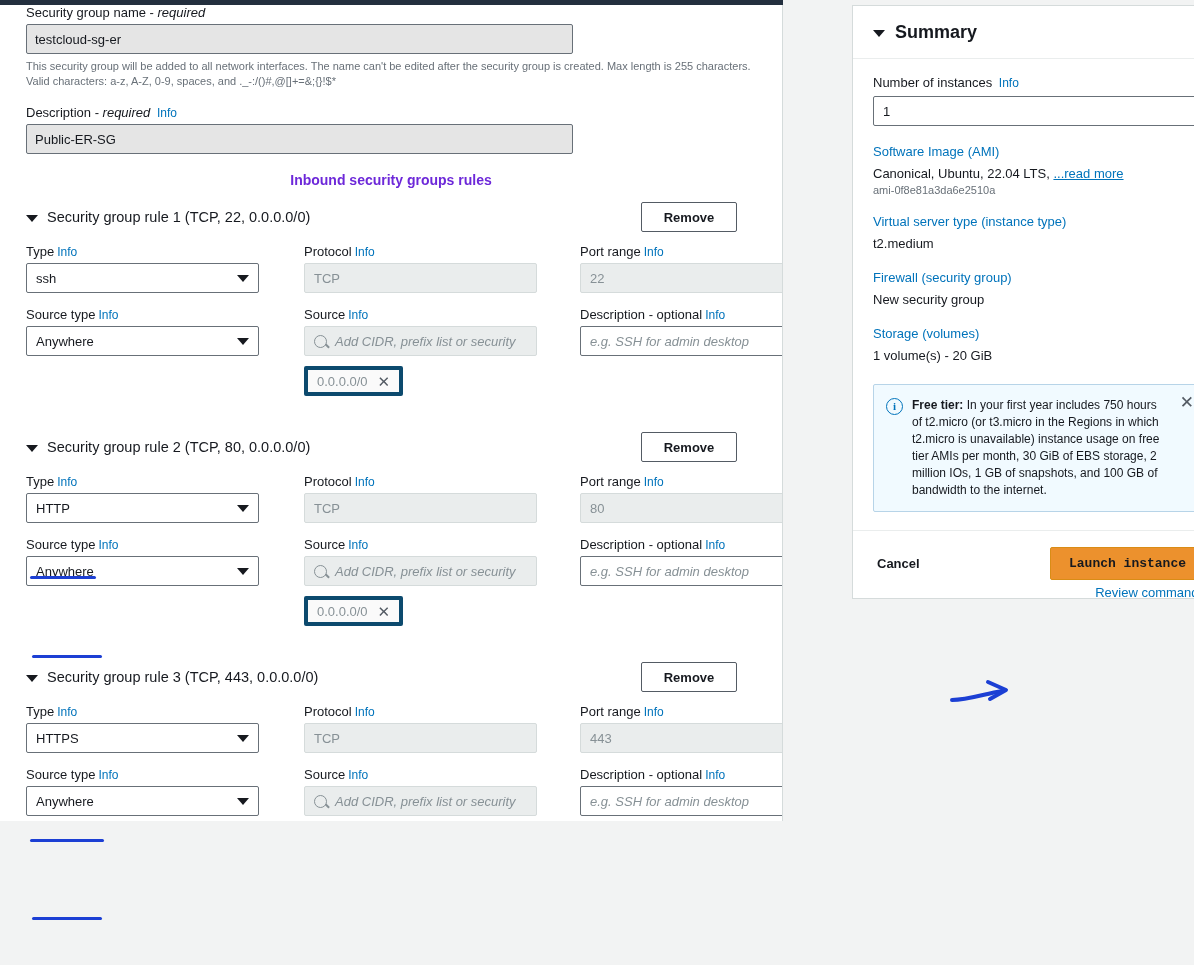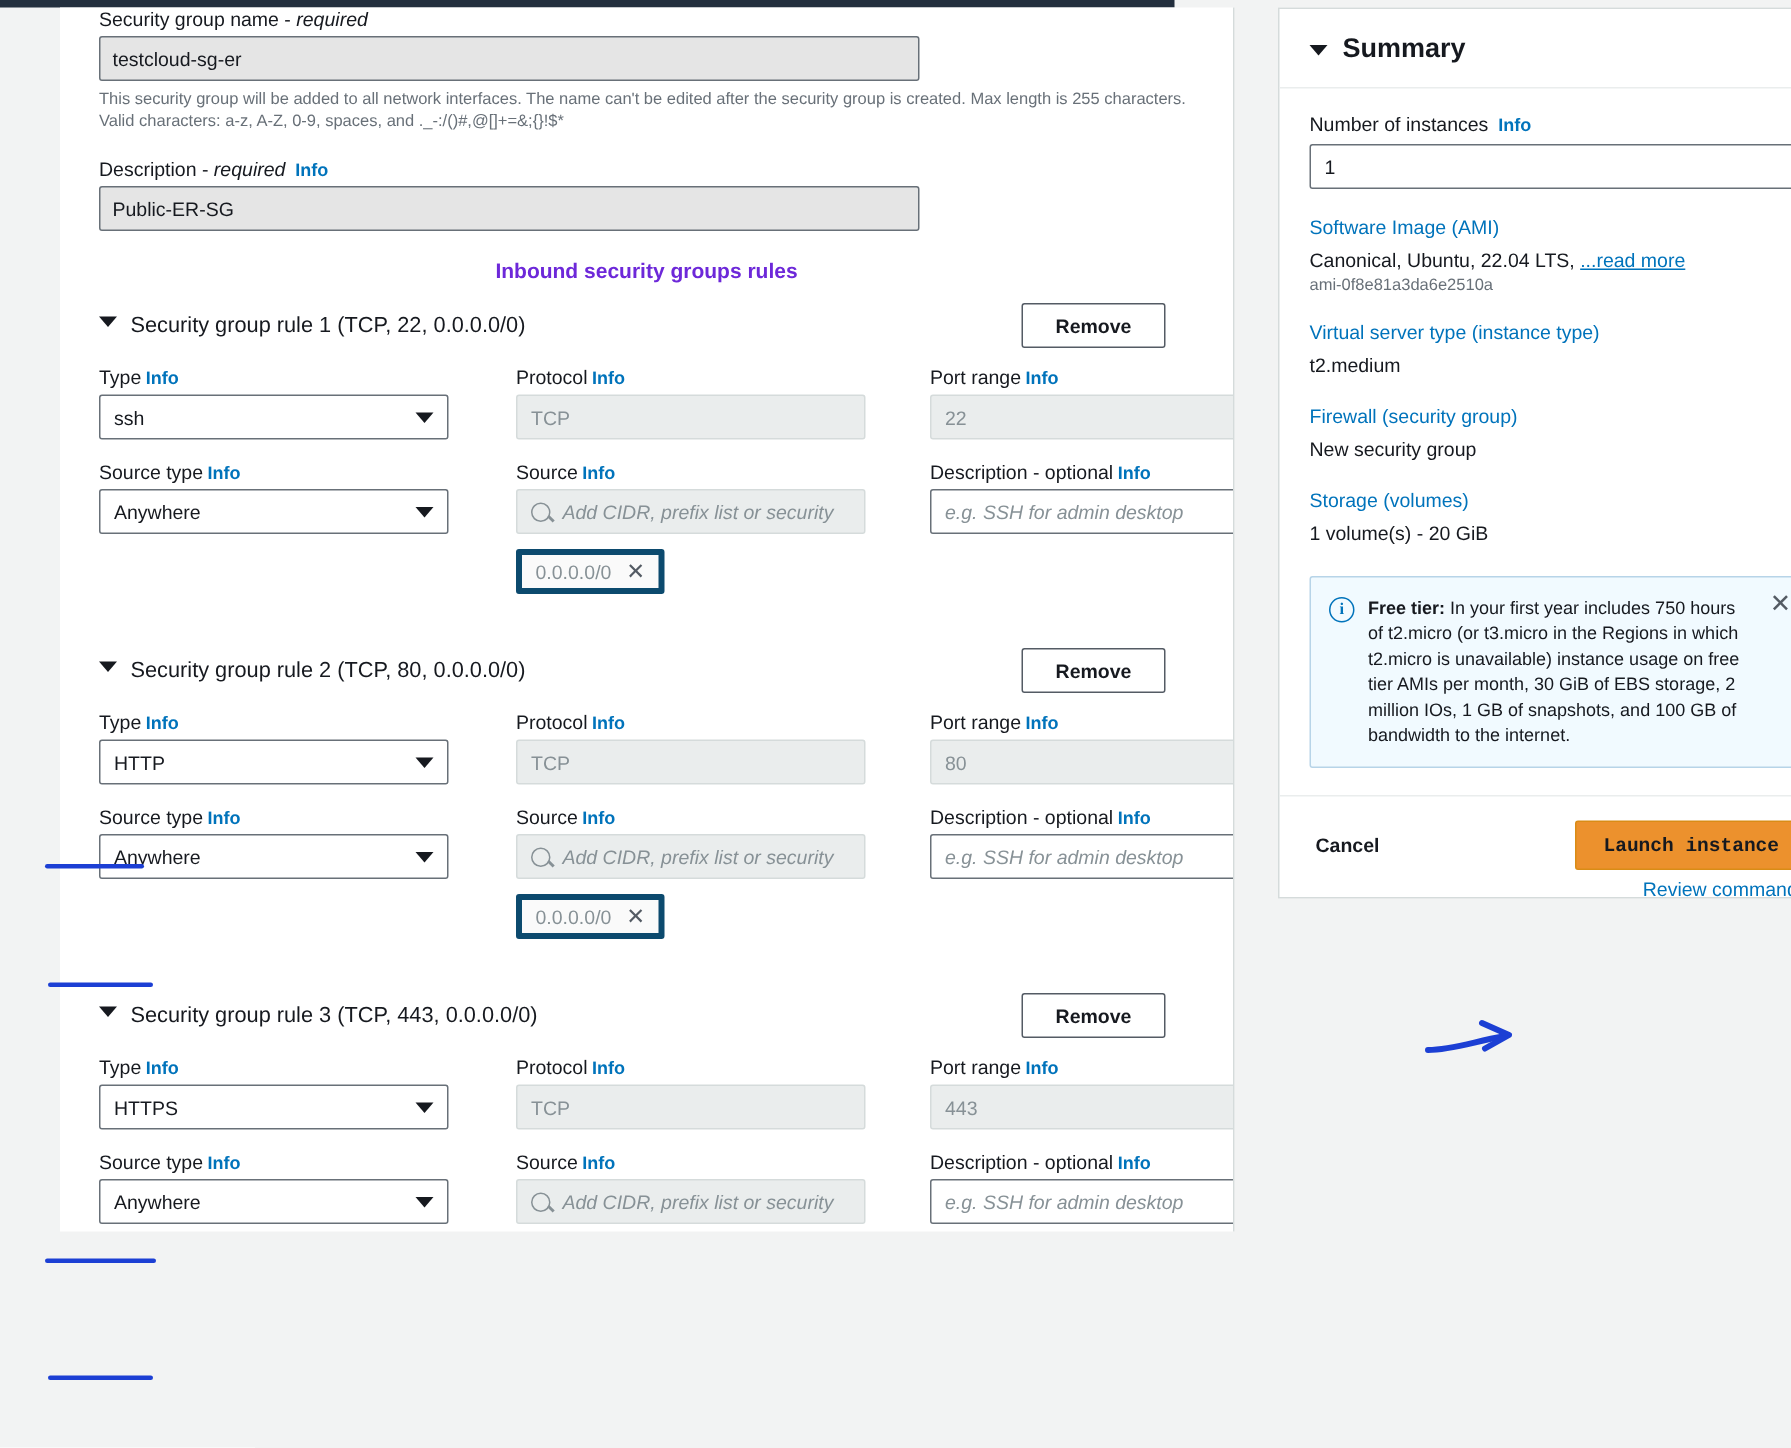--- a/index.html
+++ b/index.html
@@ -26,38 +26,37 @@
   .left-panel {
     position: absolute;
     top: 5px;
     left: 0;
     width: 783px;
     height: 816px;
     background: #ffffff;
     border-right: 1px solid #d5dbdb;
     box-sizing: border-box;
     overflow: hidden;
-    margin-left: 40px;
   }
   .lp-inner {
     padding: 0 26px;
     position: relative;
   }
   .field-label {
     font-size: 13px;
     color: #16191f;
     margin-bottom: 4px;
   }
   .field-label .req {
     font-style: italic;
     font-weight: normal;
   }
   .info-link {
     color: #0073bb;
-    font-weight: bold;
+    font-weight: normal;
     font-size: 12px;
     text-decoration: none;
     margin-left: 3px;
   }
   .text-input {
     box-sizing: border-box;
     height: 30px;
     border: 1px solid #687078;
     border-radius: 2px;
     padding: 0 8px;
@@ -83,21 +82,21 @@
     text-align: center;
   }
   .rule-header {
     display: flex;
     align-items: center;
     justify-content: space-between;
     margin-top: 14px;
   }
   .rule-title-wrap {
     display: flex;
-    align-items: flex-start;
+    align-items: center;
     gap: 9px;
   }
   .caret {
     width: 0; height: 0;
     border-left: 6px solid transparent;
     border-right: 6px solid transparent;
     border-top: 7px solid #16191f;
     margin-top: 2px;
   }
   .rule-title {

